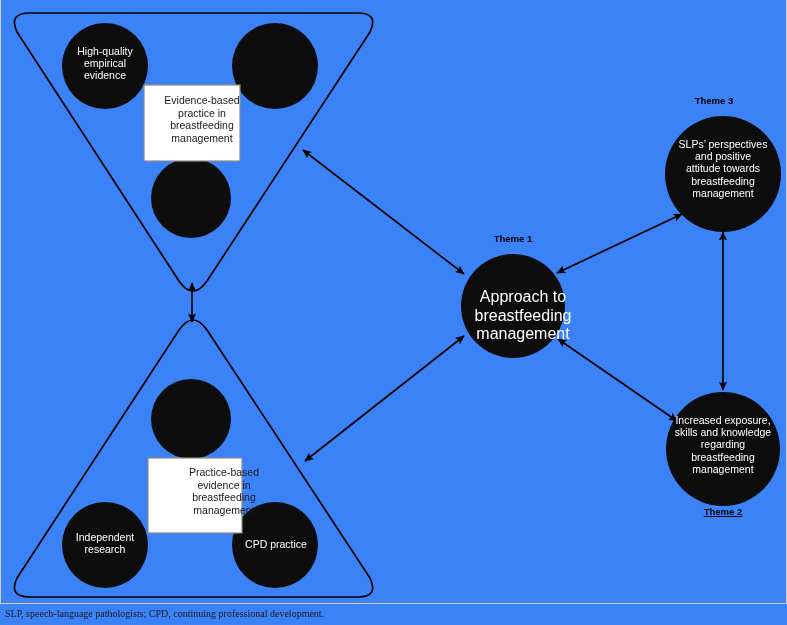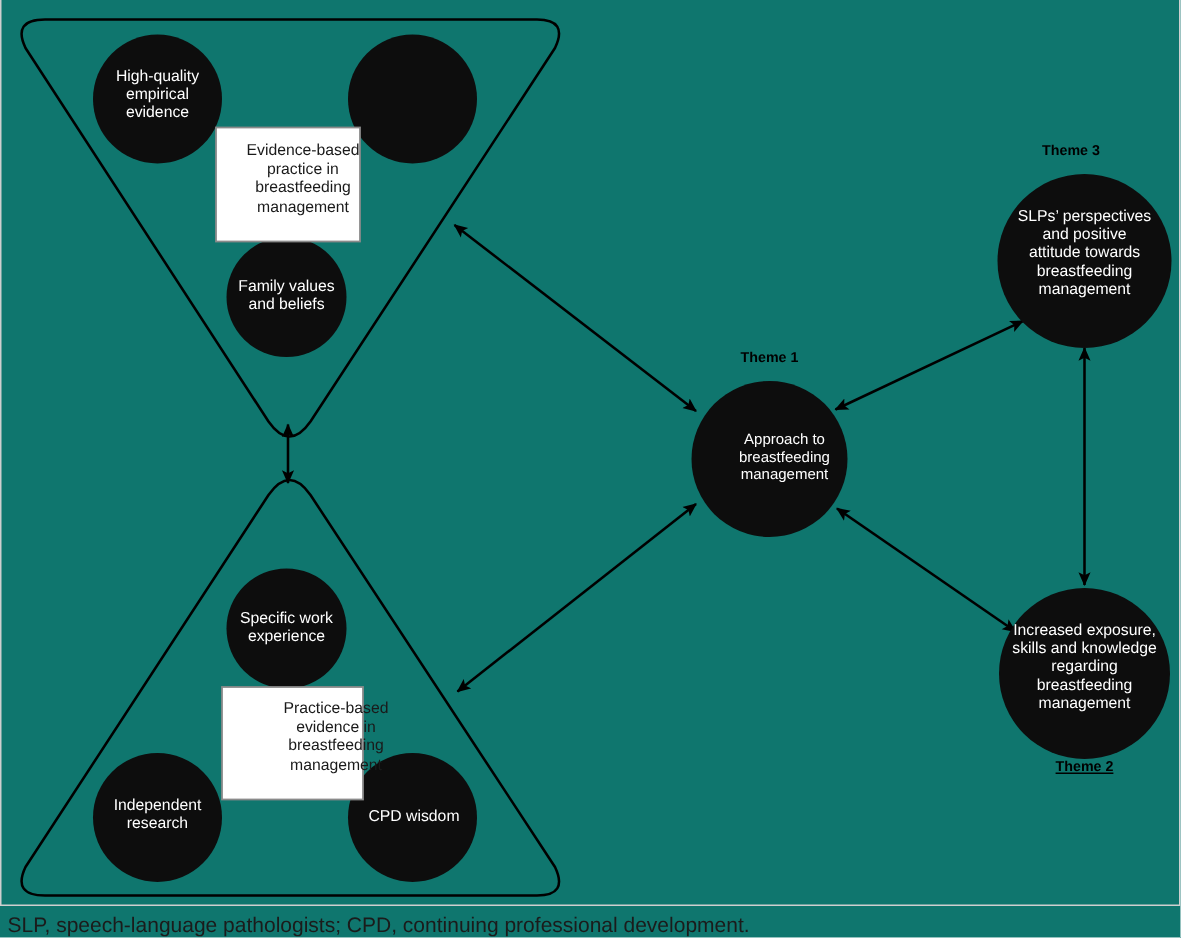--- a/index.html
+++ b/index.html
@@ -7,21 +7,21 @@
     padding: 0;
     background: #ffffff;
   }
   body {
     font-family: "Liberation Sans", sans-serif;
   }
   #figure-root {
     position: relative;
     width: 787px;
     height: 625px;
-    background: #0f766e;
+    background: #3b82f6;
     overflow: hidden;
   }
   #frame-border {
     position: absolute;
     left: 0; top: 0;
     width: 787px;
     height: 604px;
     border-left: 1px solid #cfcfcf;
     border-right: 1px solid #cfcfcf;
     border-bottom: 1px solid #cfcfcf;
@@ -54,23 +54,23 @@
     color: #000000;
     text-align: center;
     font-weight: bold;
     font-size: 9.5px;
     font-family: "Liberation Sans", sans-serif;
   }
   #figure-caption {
     position: absolute;
     left: 5px;
     top: 608px;
-    font-size: 14px;
+    font-size: 10px;
     color: #1b1b1b;
-    font-family: Liberation Sans, sans-serif;
+    font-family: Liberation Serif, serif;
   }
 </style>
 </head>
 <body>
 
 <div id="figure-root">
 
   <div id="frame-border"></div>
 
   <svg id="diagram-svg" width="787" height="604" viewBox="0 0 787 604">
@@ -139,43 +139,39 @@
     <circle cx="513" cy="306" r="52" fill="#0d0d0d"></circle>
     <circle cx="723" cy="174" r="58" fill="#0d0d0d"></circle>
     <circle cx="723" cy="449" r="57" fill="#0d0d0d"></circle>
   </svg>
 
   <div class="node-label" style="left:55px; top:45px; width:100px; font-size:10.5px;">High-quality
 empirical
 evidence</div>
 
 
-  <div class="node-label" style="left:140px; top:185px; width:102px; font-size:10.5px;">Family values
-and beliefs</div>
 
   <div class="box-label" style="left:146px; top:94px; width:112px; font-size:10.5px;">Evidence-based
 practice in
 breastfeeding
 management</div>
 
-  <div class="node-label" style="left:141px; top:406px; width:100px; font-size:10.5px;">Specific work
-experience</div>
 
   <div class="node-label" style="left:55px; top:531px; width:100px; font-size:10.5px;">Independent
 research</div>
 
-  <div class="node-label" style="left:226px; top:538px; width:100px; font-size:10.5px;">CPD wisdom</div>
+  <div class="node-label" style="left:226px; top:538px; width:100px; font-size:10.5px;">CPD practice</div>
 
   <div class="box-label" style="left:150px; top:466px; width:90px; font-size:10.5px;padding-left:29px;">Practice-based
 evidence in
 breastfeeding
 management</div>
 
   <div class="theme-tag" style="left:463px; top:233px; width:100px;">Theme 1</div>
-  <div class="node-label" style="left:463px; top:288px; width:120px; font-size:10px;">Approach to
+  <div class="node-label" style="left:463px; top:288px; width:120px; font-size:16px;">Approach to
 breastfeeding
 management</div>
 
   <div class="theme-tag" style="left:664px; top:95px; width:100px;">Theme 3</div>
   <div class="node-label" style="left:666px; top:138px; width:114px; font-size:10.5px;">SLPs’ perspectives
 and positive
 attitude towards
 breastfeeding
 management</div>
 

